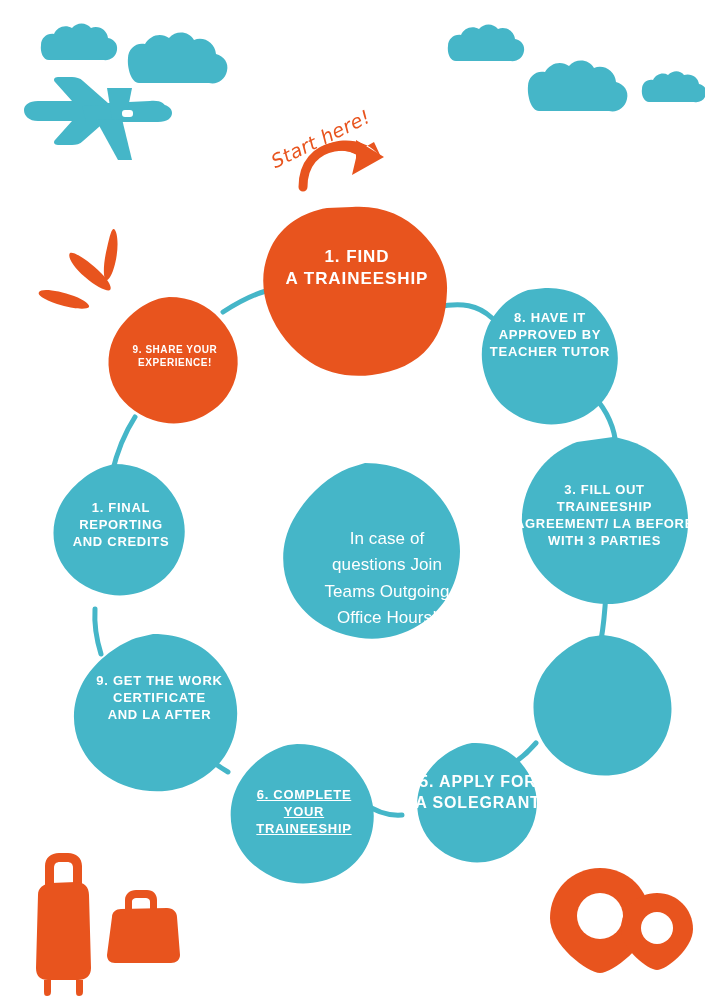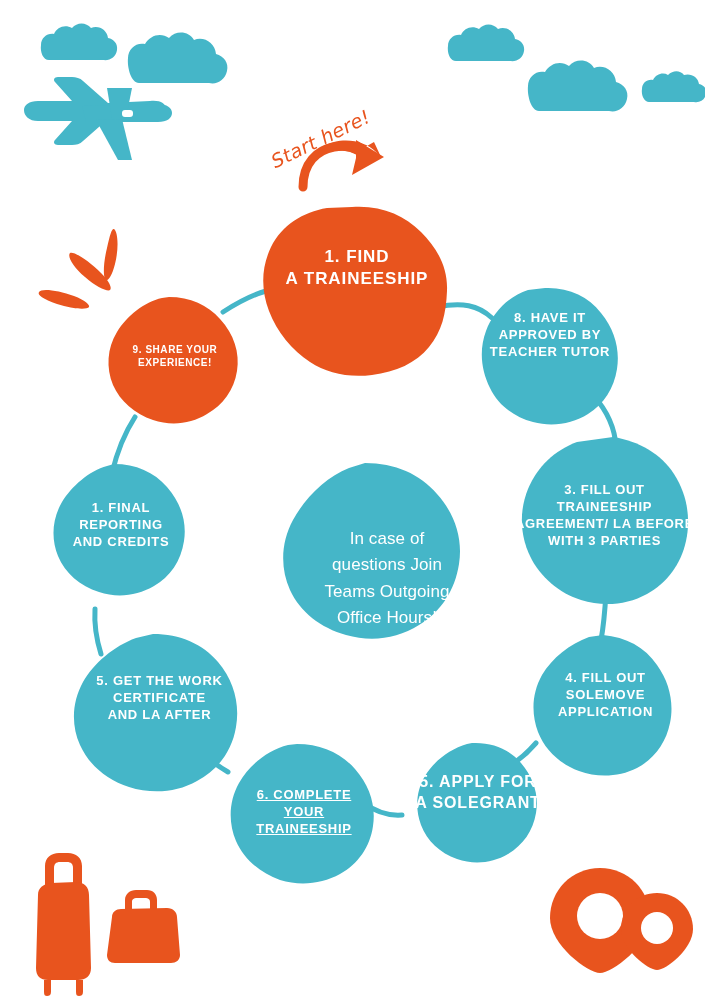--- a/index.html
+++ b/index.html
@@ -229,32 +229,29 @@
 
   <div class="node-label" style="left:470px; top:310px; width:160px; font-size:13px;">8. HAVE IT
 APPROVED BY
 TEACHER TUTOR</div>
 
   <div class="node-label" style="left:512px; top:482px; width:185px; font-size:13px;">3. FILL OUT
 TRAINEESHIP
 AGREEMENT/ LA BEFORE
 WITH 3 PARTIES</div>
 
-  <div class="node-label" style="left:523px; top:670px; width:165px; font-size:13px;">4. FILL OUT
-SOLEMOVE
-APPLICATION</div>
 
   <div class="node-label" style="left:403px; top:772px; width:150px; font-size:16px;">5. APPLY FOR
 A SOLEGRANT</div>
 
   <div class="node-label" style="left:228px; top:787px; width:152px; font-size:13px;text-decoration:underline;">6. COMPLETE
 YOUR
 TRAINEESHIP</div>
 
-  <div class="node-label" style="left:72px; top:673px; width:175px; font-size:13px;">5. GET THE WORK
+  <div class="node-label" style="left:72px; top:673px; width:175px; font-size:13px;">9. GET THE WORK
 CERTIFICATE
 AND LA AFTER</div>
 
   <div class="node-label" style="left:42px; top:500px; width:158px; font-size:13px;">1. FINAL
 REPORTING
 AND CREDITS</div>
 
   <div class="node-label" style="left:95px; top:343px; width:160px; font-size:10px;">9. SHARE YOUR
 EXPERIENCE!</div>
 

